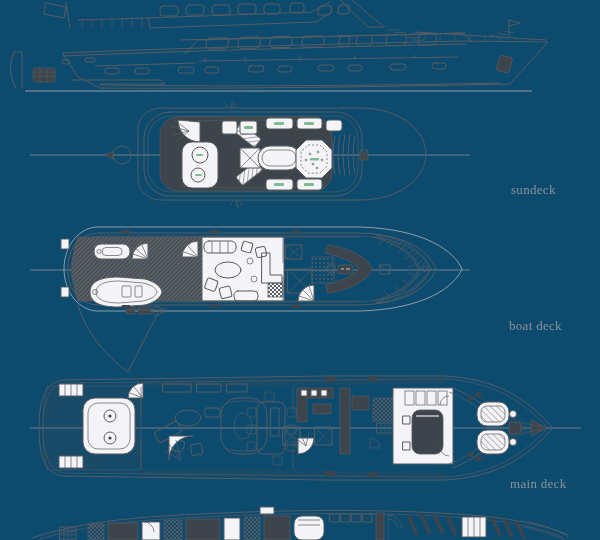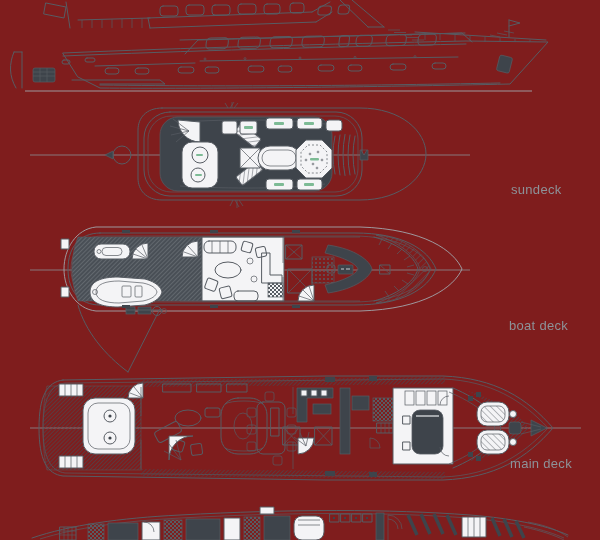--- a/index.html
+++ b/index.html
@@ -1,17 +1,17 @@
 <!DOCTYPE html>
 <html><head>
 <meta charset="utf-8">
 <style>
   html,body{margin:0;padding:0;background:#f2f2f4;}
-  .canvas{position:relative;width:600px;height:540px;background:#7f1d1d;overflow:hidden;
-          font-family:Liberation Sans, sans-serif;}
+  .canvas{position:relative;width:600px;height:540px;background:#0c4a6e;overflow:hidden;
+          font-family:Liberation Serif, serif;}
   .plan{position:absolute;}
   .deck-label{position:absolute;color:#8d9298;font-size:13px;letter-spacing:.3px;line-height:1;}
   
   .s{stroke:#575c63;fill:none;stroke-width:1;stroke-linecap:round;stroke-linejoin:round;}
   .sf{stroke:#575c63;fill:none;stroke-width:.7;}
   .faint{stroke:#a2a6ab;fill:none;stroke-width:.9;}
   .dk{fill:#3e444b;stroke:#575c63;stroke-width:.7;}
   .wt{fill:#f4f4f6;stroke:#575c63;stroke-width:1;stroke-linejoin:round;}
   .cl{stroke:#8a8f95;stroke-width:.8;}
   .grn{fill:#7dbb95;}
@@ -392,21 +392,21 @@
       </g>
       <path class="sf" d="M496,54 L516,59 M496,66 L516,61"></path>
     </g>
     <g fill="#3e444b">
       <rect x="300" y="9" width="10" height="5"></rect>
         <rect x="344" y="8" width="8" height="5"></rect>
       <rect x="300" y="103" width="10" height="5"></rect>
         <rect x="344" y="104" width="8" height="5"></rect>
     </g>
   </svg>
-  <div class="deck-label" style="left:510px;top:457px">main deck</div>
+  <div class="deck-label" style="left:510px;top:477px">main deck</div>
 
   <svg class="plan" style="left:30px;top:505px" width="540" height="35" viewBox="0 0 540 35">
     <defs>
       <pattern id="ldc" width="4" height="4" patternUnits="userSpaceOnUse">
         <rect width="2" height="2" fill="#575c63"></rect>
           <rect x="2" y="2" width="2" height="2" fill="#575c63"></rect>
       </pattern>
     </defs>
     <g>
       <path class="s" d="M2,33 C40,20 90,13 150,10 C260,4 360,4 440,10 C490,14 520,22 538,30"></path>

